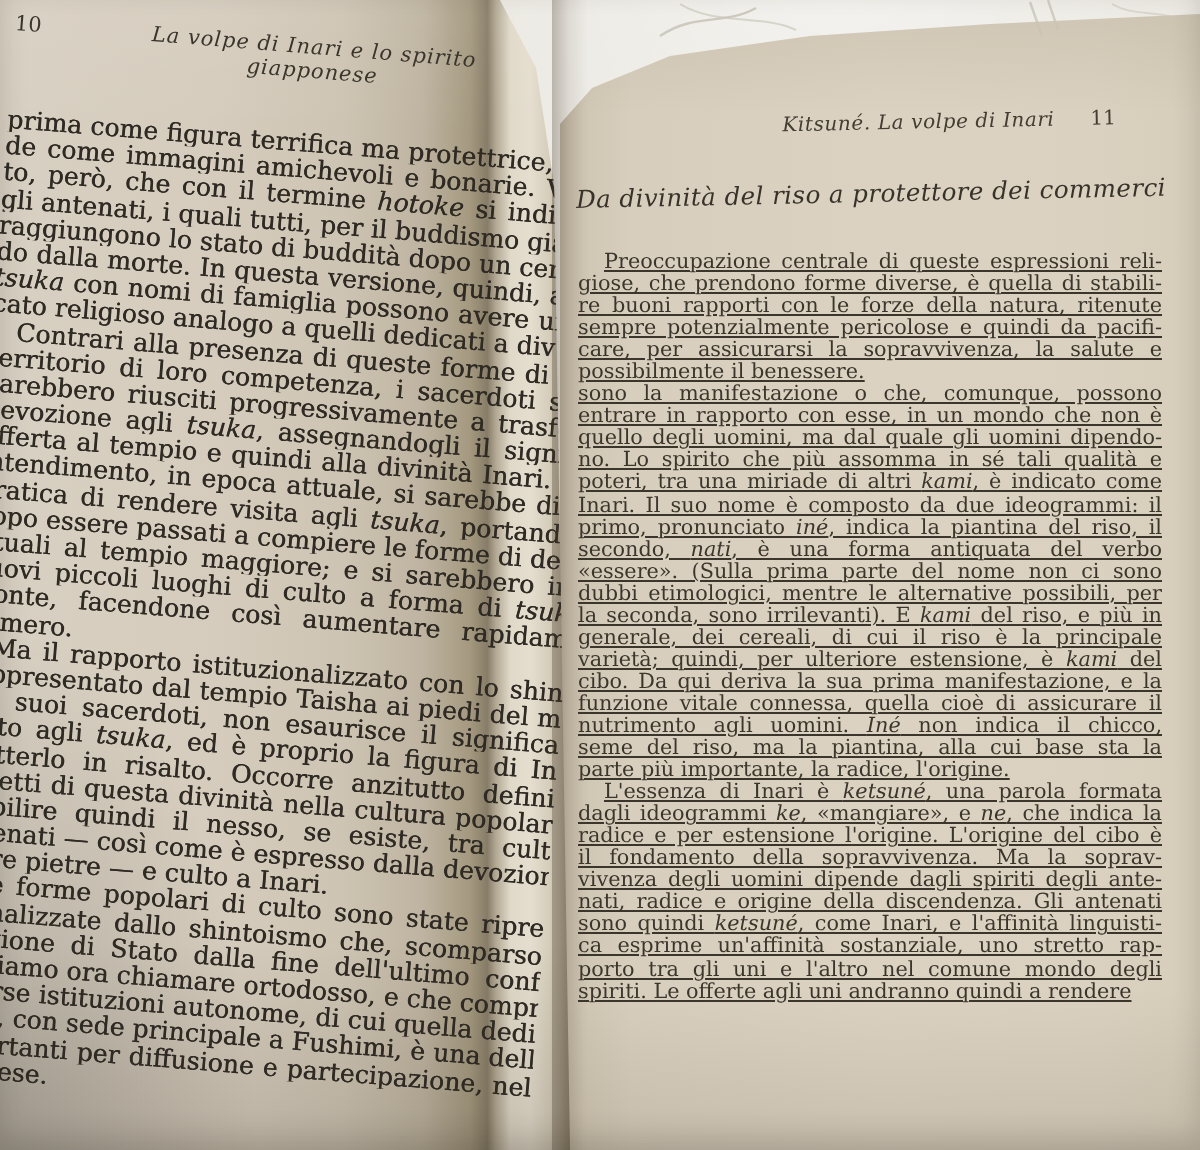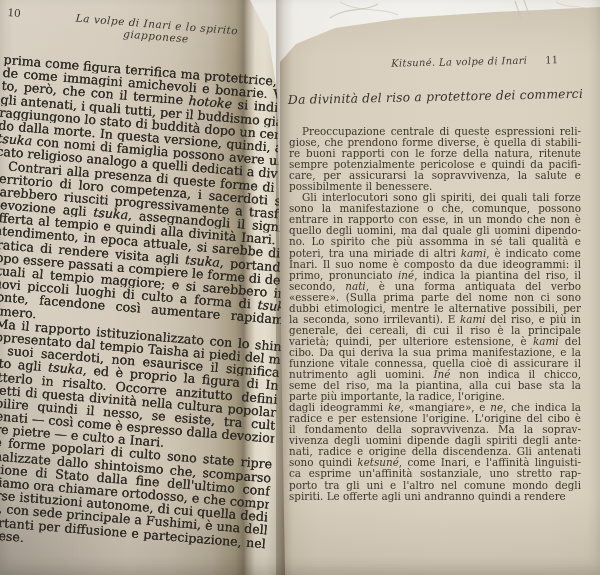--- a/index.html
+++ b/index.html
@@ -50,21 +50,21 @@
   }
   .rp-title{font-style:italic;letter-spacing:.3px;}
   .rp-heading{
     position:absolute;left:8px;top:90px;width:288px;
     font-style:italic;font-size:12.3px;letter-spacing:.2px;color:#38332a;
     transform:rotate(-1.2deg);white-space:pre;
     text-align:justify;text-align-last:justify;
   }
   .rp-body{
     position:absolute;left:9px;top:126px;width:292px;
-    font-size:10.4px;line-height:11.05px;color:#3b362c;
+    font-size:10.4px;line-height:11.05px;color:#3b362c;text-decoration:underline;
   }
   
   .line{white-space:pre;text-align:justify;text-align-last:justify;overflow:hidden;}
   .lp-body .line{height:13.2px;}
   .rp-body .line{height:11.05px;}
   .line.pl{text-align-last:left;}
   .line.ind{padding-left:13px;}
   .pencil{position:absolute;left:0;top:0;z-index:1;}
 </style>
 </head>
@@ -85,39 +85,39 @@
       <span class="rp-num">11</span>
     </div>
     <div class="rp-heading">Da divinità del riso a protettore dei commerci</div>
     <div class="rp-body" id="right-body">
         <div class="line ind">Preoccupazione centrale di queste espressioni reli-</div>
         <div class="line">giose, che prendono forme diverse, è quella di stabili-</div>
         <div class="line">re buoni rapporti con le forze della natura, ritenute</div>
         <div class="line">sempre potenzialmente pericolose e quindi da pacifi-</div>
         <div class="line">care, per assicurarsi la sopravvivenza, la salute e</div>
         <div class="line pl">possibilmente il benessere.</div>
-        <div class="line ind">Gli interlocutori sono gli spiriti, dei quali tali forze</div>
         <div class="line">sono la manifestazione o che, comunque, possono</div>
         <div class="line">entrare in rapporto con esse, in un mondo che non è</div>
         <div class="line">quello degli uomini, ma dal quale gli uomini dipendo-</div>
         <div class="line">no. Lo spirito che più assomma in sé tali qualità e</div>
         <div class="line">poteri, tra una miriade di altri <i>kami</i>, è indicato come</div>
         <div class="line">Inari. Il suo nome è composto da due ideogrammi: il</div>
         <div class="line">primo, pronunciato <i>iné</i>, indica la piantina del riso, il</div>
         <div class="line">secondo, <i>nati</i>, è una forma antiquata del verbo</div>
         <div class="line">«essere». (Sulla prima parte del nome non ci sono</div>
         <div class="line">dubbi etimologici, mentre le alternative possibili, per</div>
         <div class="line">la seconda, sono irrilevanti). È <i>kami</i> del riso, e più in</div>
         <div class="line">generale, dei cereali, di cui il riso è la principale</div>
         <div class="line">varietà; quindi, per ulteriore estensione, è <i>kami</i> del</div>
         <div class="line">cibo. Da qui deriva la sua prima manifestazione, e la</div>
         <div class="line">funzione vitale connessa, quella cioè di assicurare il</div>
         <div class="line">nutrimento agli uomini. <i>Iné</i> non indica il chicco,</div>
         <div class="line">seme del riso, ma la piantina, alla cui base sta la</div>
         <div class="line pl">parte più importante, la radice, l'origine.</div>
+        <div class="line ind">L'essenza di Inari è <i>ketsuné</i>, una parola formata</div>
         <div class="line">dagli ideogrammi <i>ke</i>, «mangiare», e <i>ne</i>, che indica la</div>
         <div class="line">radice e per estensione l'origine. L'origine del cibo è</div>
         <div class="line">il fondamento della sopravvivenza. Ma la soprav-</div>
         <div class="line">vivenza degli uomini dipende dagli spiriti degli ante-</div>
         <div class="line">nati, radice e origine della discendenza. Gli antenati</div>
         <div class="line">sono quindi <i>ketsuné</i>, come Inari, e l'affinità linguisti-</div>
         <div class="line">ca esprime un'affinità sostanziale, uno stretto rap-</div>
         <div class="line">porto tra gli uni e l'altro nel comune mondo degli</div>
         <div class="line pl">spiriti. Le offerte agli uni andranno quindi a rendere</div>
       </div>

